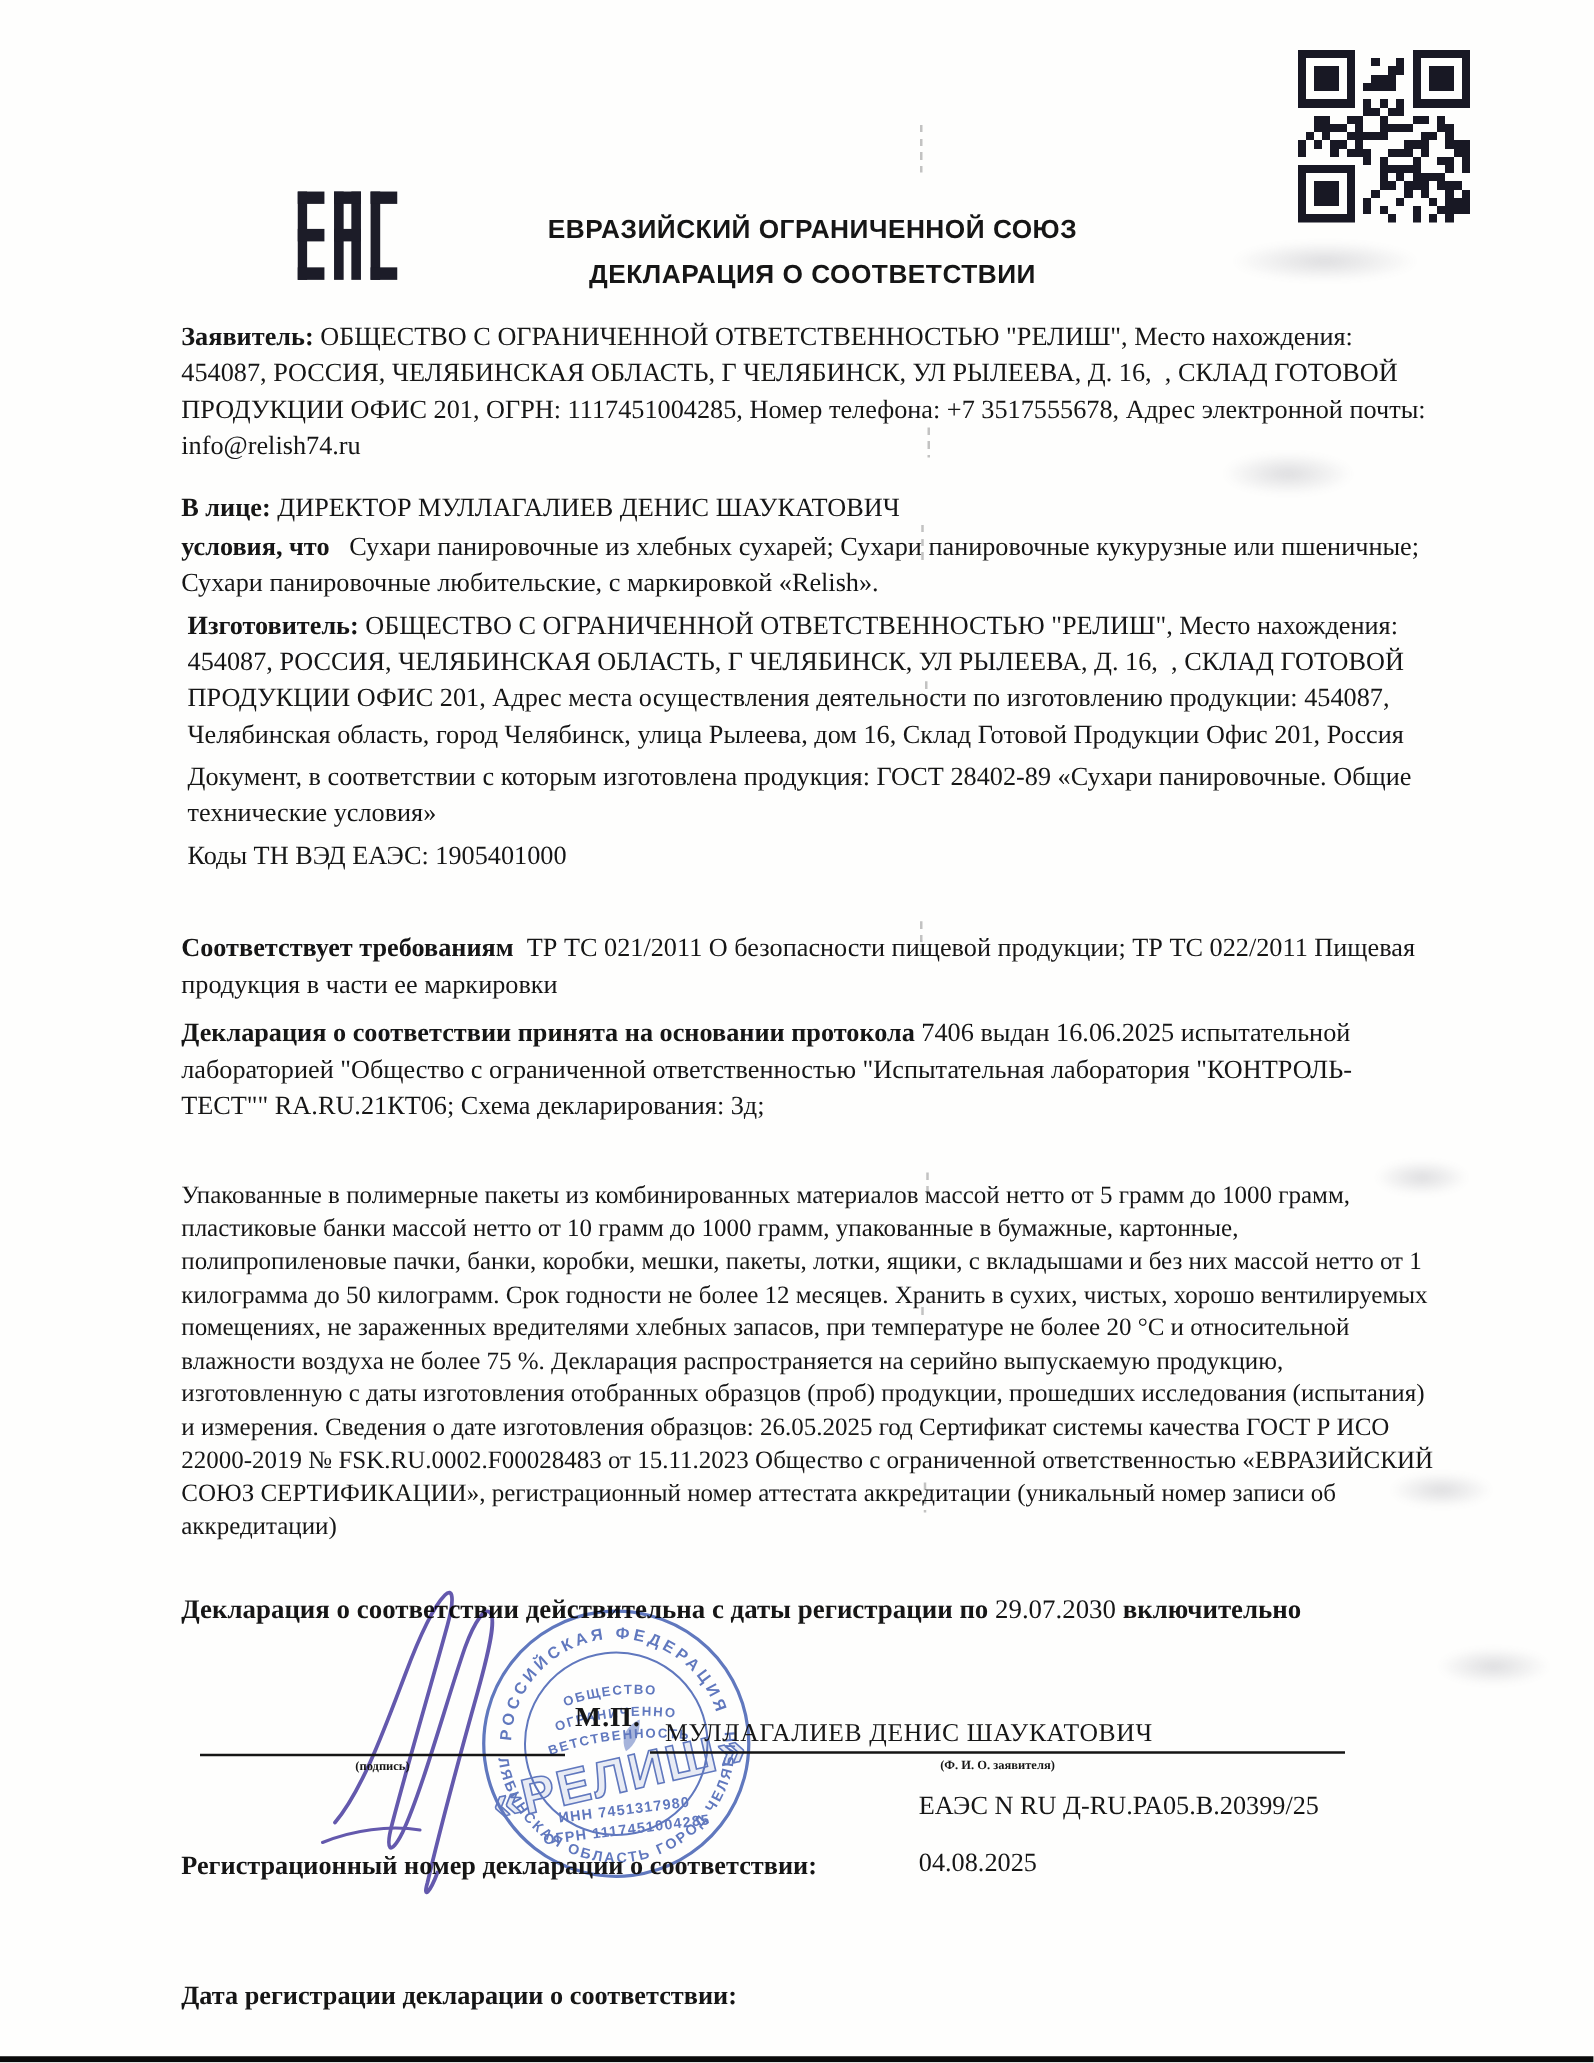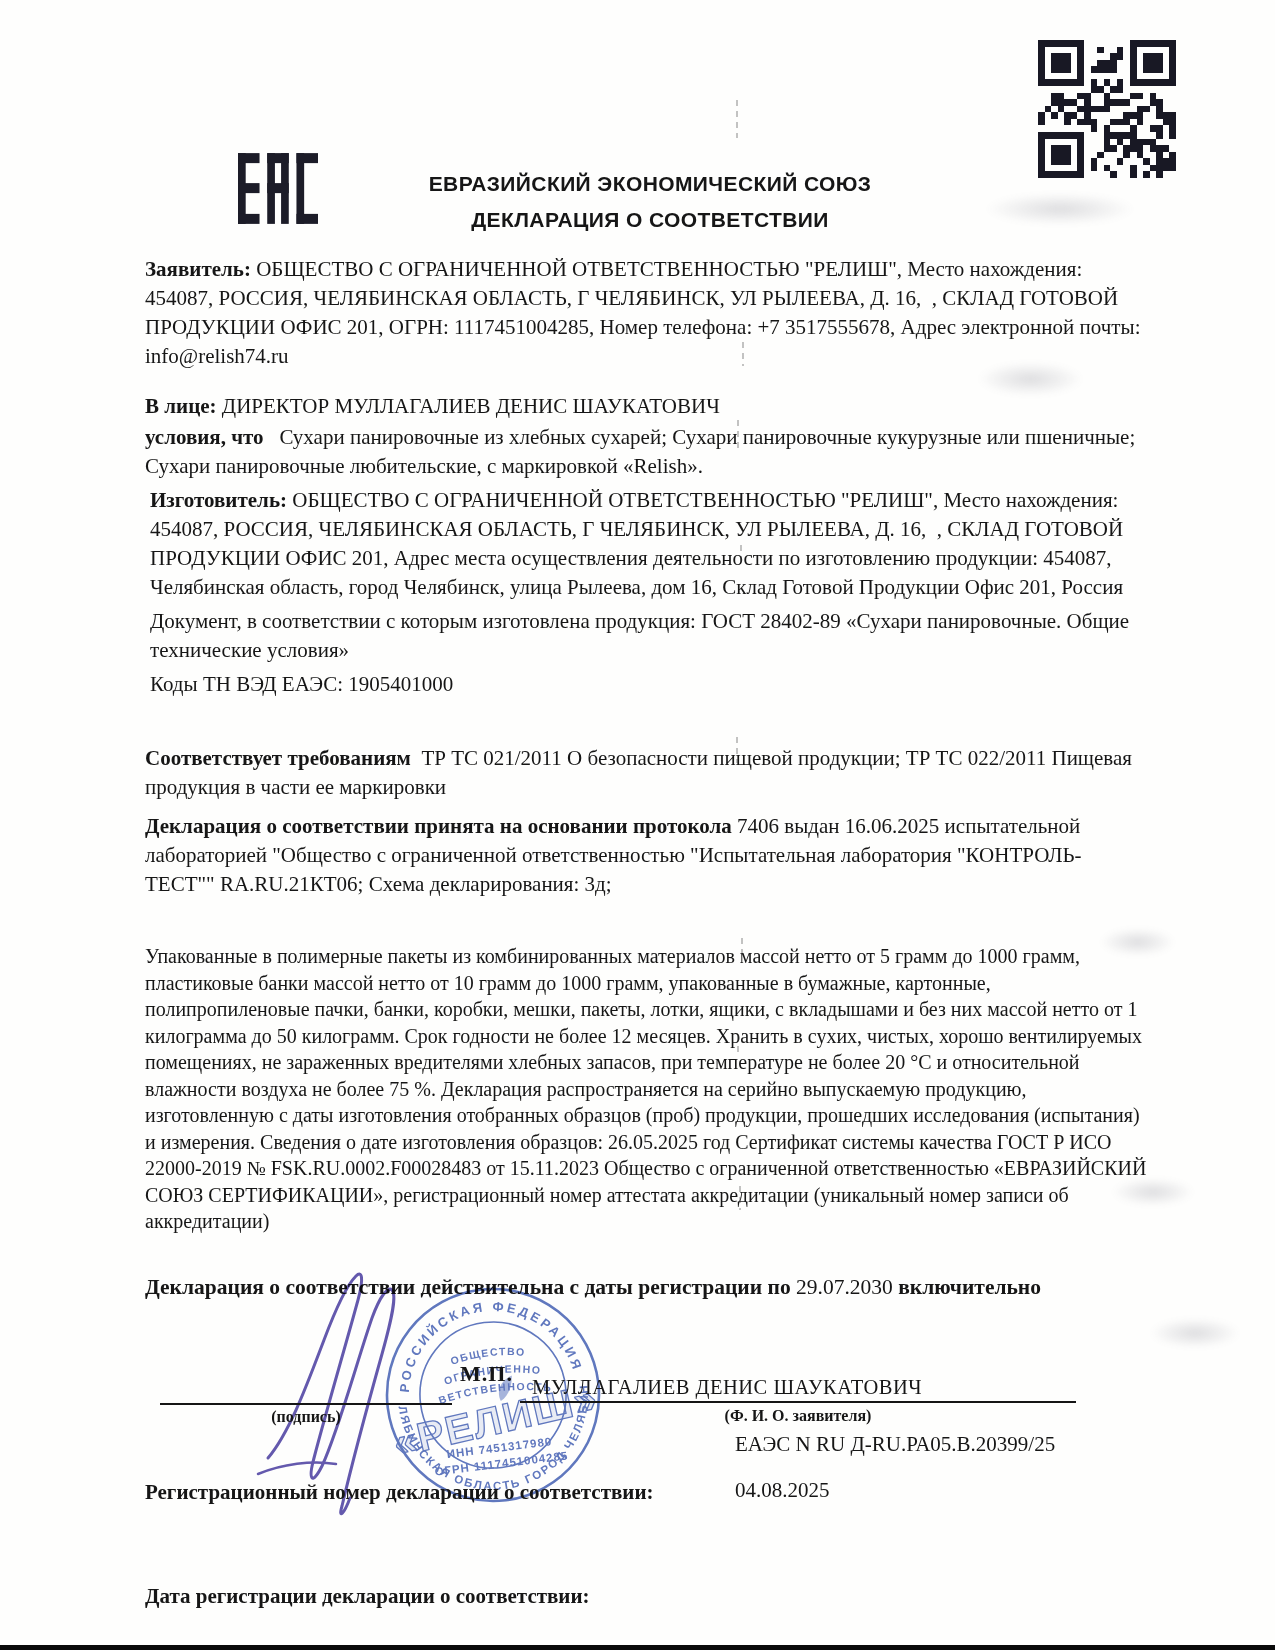--- a/index.html
+++ b/index.html
@@ -29,21 +29,21 @@
   .stamp .orgtxt{font-family:"Liberation Sans",sans-serif;font-weight:bold;font-size:10.5px;letter-spacing:1.5px;}
   .stamp .brand{font-family:"Liberation Sans",sans-serif;font-weight:bold;font-size:40px;letter-spacing:2px;
                 fill:rgba(61,90,178,.14);stroke:var(--stamp);stroke-width:1.3px;}
   .stamp .idtxt{font-family:"Liberation Sans",sans-serif;font-weight:bold;font-size:11.5px;letter-spacing:1px;}
   .stamp .leaf{fill:var(--stamp);fill-opacity:.55;}
   .signature{position:absolute;left:250px;top:1262px;mix-blend-mode:multiply;opacity:.95;}
   .signature path{stroke:#5b50ab;fill:none;}
   .mp{position:absolute;left:460px;top:1361px;font-weight:bold;font-size:22px;letter-spacing:1px;}
   .signame{position:absolute;left:532px;top:1376px;font-size:20.5px;letter-spacing:.5px;}
   .sigline{position:absolute;height:0;border-top:2px solid #151515;}
-  .cap{position:absolute;font-weight:bold;font-size:16px;text-align:center;}
+  .cap{position:absolute;font-weight:bold;font-size:10px;text-align:center;}
   .reglbl{position:absolute;left:145px;font-weight:bold;font-size:21px;margin-top:48px;}
   .regval{position:absolute;left:735px;font-size:21px;}
   
   .artv{position:absolute;width:2px;opacity:.32;
         background:repeating-linear-gradient(180deg,#444 0 6px,transparent 6px 11px);}
   .blob{position:absolute;border-radius:50%;filter:blur(3px);opacity:.30;
         background:radial-gradient(closest-side,rgba(120,120,132,.8),rgba(120,120,132,0));}
   .bottombar{position:absolute;left:0;bottom:0;width:100%;height:5px;background:#0a0a0a;}
 </style>
 </head>
@@ -64,21 +64,21 @@
       <rect x="76" y="0" width="10" height="92"></rect>
         <rect x="76" y="0" width="28" height="13"></rect>
       <rect x="76" y="79" width="28" height="13"></rect>
     </g>
   </svg>
 
   <svg class="qr" id="qr-svg" viewBox="0 0 138 138" width="138" height="138" shape-rendering="crispEdges">
       <path d="M0.00 0.00h6.57v6.57h-6.57zM6.57 0.00h6.57v6.57h-6.57zM13.14 0.00h6.57v6.57h-6.57zM19.71 0.00h6.57v6.57h-6.57zM26.29 0.00h6.57v6.57h-6.57zM32.86 0.00h6.57v6.57h-6.57zM39.43 0.00h6.57v6.57h-6.57zM92.00 0.00h6.57v6.57h-6.57zM98.57 0.00h6.57v6.57h-6.57zM105.14 0.00h6.57v6.57h-6.57zM111.71 0.00h6.57v6.57h-6.57zM118.29 0.00h6.57v6.57h-6.57zM124.86 0.00h6.57v6.57h-6.57zM131.43 0.00h6.57v6.57h-6.57zM0.00 6.57h6.57v6.57h-6.57zM39.43 6.57h6.57v6.57h-6.57zM59.14 6.57h6.57v6.57h-6.57zM78.86 6.57h6.57v6.57h-6.57zM92.00 6.57h6.57v6.57h-6.57zM131.43 6.57h6.57v6.57h-6.57zM0.00 13.14h6.57v6.57h-6.57zM13.14 13.14h6.57v6.57h-6.57zM19.71 13.14h6.57v6.57h-6.57zM26.29 13.14h6.57v6.57h-6.57zM39.43 13.14h6.57v6.57h-6.57zM72.29 13.14h6.57v6.57h-6.57zM78.86 13.14h6.57v6.57h-6.57zM92.00 13.14h6.57v6.57h-6.57zM105.14 13.14h6.57v6.57h-6.57zM111.71 13.14h6.57v6.57h-6.57zM118.29 13.14h6.57v6.57h-6.57zM131.43 13.14h6.57v6.57h-6.57zM0.00 19.71h6.57v6.57h-6.57zM13.14 19.71h6.57v6.57h-6.57zM19.71 19.71h6.57v6.57h-6.57zM26.29 19.71h6.57v6.57h-6.57zM39.43 19.71h6.57v6.57h-6.57zM59.14 19.71h6.57v6.57h-6.57zM65.71 19.71h6.57v6.57h-6.57zM72.29 19.71h6.57v6.57h-6.57zM92.00 19.71h6.57v6.57h-6.57zM105.14 19.71h6.57v6.57h-6.57zM111.71 19.71h6.57v6.57h-6.57zM118.29 19.71h6.57v6.57h-6.57zM131.43 19.71h6.57v6.57h-6.57zM0.00 26.29h6.57v6.57h-6.57zM13.14 26.29h6.57v6.57h-6.57zM19.71 26.29h6.57v6.57h-6.57zM26.29 26.29h6.57v6.57h-6.57zM39.43 26.29h6.57v6.57h-6.57zM52.57 26.29h6.57v6.57h-6.57zM59.14 26.29h6.57v6.57h-6.57zM65.71 26.29h6.57v6.57h-6.57zM72.29 26.29h6.57v6.57h-6.57zM92.00 26.29h6.57v6.57h-6.57zM105.14 26.29h6.57v6.57h-6.57zM111.71 26.29h6.57v6.57h-6.57zM118.29 26.29h6.57v6.57h-6.57zM131.43 26.29h6.57v6.57h-6.57zM0.00 32.86h6.57v6.57h-6.57zM39.43 32.86h6.57v6.57h-6.57zM92.00 32.86h6.57v6.57h-6.57zM131.43 32.86h6.57v6.57h-6.57zM0.00 39.43h6.57v6.57h-6.57zM6.57 39.43h6.57v6.57h-6.57zM13.14 39.43h6.57v6.57h-6.57zM19.71 39.43h6.57v6.57h-6.57zM26.29 39.43h6.57v6.57h-6.57zM32.86 39.43h6.57v6.57h-6.57zM39.43 39.43h6.57v6.57h-6.57zM52.57 39.43h6.57v6.57h-6.57zM65.71 39.43h6.57v6.57h-6.57zM78.86 39.43h6.57v6.57h-6.57zM92.00 39.43h6.57v6.57h-6.57zM98.57 39.43h6.57v6.57h-6.57zM105.14 39.43h6.57v6.57h-6.57zM111.71 39.43h6.57v6.57h-6.57zM118.29 39.43h6.57v6.57h-6.57zM124.86 39.43h6.57v6.57h-6.57zM131.43 39.43h6.57v6.57h-6.57zM52.57 46.00h6.57v6.57h-6.57zM59.14 46.00h6.57v6.57h-6.57zM72.29 46.00h6.57v6.57h-6.57zM78.86 46.00h6.57v6.57h-6.57zM13.14 52.57h6.57v6.57h-6.57zM19.71 52.57h6.57v6.57h-6.57zM39.43 52.57h6.57v6.57h-6.57zM46.00 52.57h6.57v6.57h-6.57zM65.71 52.57h6.57v6.57h-6.57zM92.00 52.57h6.57v6.57h-6.57zM98.57 52.57h6.57v6.57h-6.57zM111.71 52.57h6.57v6.57h-6.57zM13.14 59.14h6.57v6.57h-6.57zM19.71 59.14h6.57v6.57h-6.57zM26.29 59.14h6.57v6.57h-6.57zM32.86 59.14h6.57v6.57h-6.57zM46.00 59.14h6.57v6.57h-6.57zM65.71 59.14h6.57v6.57h-6.57zM72.29 59.14h6.57v6.57h-6.57zM78.86 59.14h6.57v6.57h-6.57zM85.43 59.14h6.57v6.57h-6.57zM111.71 59.14h6.57v6.57h-6.57zM118.29 59.14h6.57v6.57h-6.57zM6.57 65.71h6.57v6.57h-6.57zM19.71 65.71h6.57v6.57h-6.57zM39.43 65.71h6.57v6.57h-6.57zM46.00 65.71h6.57v6.57h-6.57zM52.57 65.71h6.57v6.57h-6.57zM59.14 65.71h6.57v6.57h-6.57zM65.71 65.71h6.57v6.57h-6.57zM98.57 65.71h6.57v6.57h-6.57zM105.14 65.71h6.57v6.57h-6.57zM118.29 65.71h6.57v6.57h-6.57zM0.00 72.29h6.57v6.57h-6.57zM13.14 72.29h6.57v6.57h-6.57zM26.29 72.29h6.57v6.57h-6.57zM32.86 72.29h6.57v6.57h-6.57zM46.00 72.29h6.57v6.57h-6.57zM85.43 72.29h6.57v6.57h-6.57zM92.00 72.29h6.57v6.57h-6.57zM98.57 72.29h6.57v6.57h-6.57zM118.29 72.29h6.57v6.57h-6.57zM124.86 72.29h6.57v6.57h-6.57zM131.43 72.29h6.57v6.57h-6.57zM0.00 78.86h6.57v6.57h-6.57zM26.29 78.86h6.57v6.57h-6.57zM39.43 78.86h6.57v6.57h-6.57zM46.00 78.86h6.57v6.57h-6.57zM52.57 78.86h6.57v6.57h-6.57zM72.29 78.86h6.57v6.57h-6.57zM78.86 78.86h6.57v6.57h-6.57zM85.43 78.86h6.57v6.57h-6.57zM98.57 78.86h6.57v6.57h-6.57zM124.86 78.86h6.57v6.57h-6.57zM131.43 78.86h6.57v6.57h-6.57zM52.57 85.43h6.57v6.57h-6.57zM65.71 85.43h6.57v6.57h-6.57zM92.00 85.43h6.57v6.57h-6.57zM111.71 85.43h6.57v6.57h-6.57zM118.29 85.43h6.57v6.57h-6.57zM131.43 85.43h6.57v6.57h-6.57zM0.00 92.00h6.57v6.57h-6.57zM6.57 92.00h6.57v6.57h-6.57zM13.14 92.00h6.57v6.57h-6.57zM19.71 92.00h6.57v6.57h-6.57zM26.29 92.00h6.57v6.57h-6.57zM32.86 92.00h6.57v6.57h-6.57zM39.43 92.00h6.57v6.57h-6.57zM65.71 92.00h6.57v6.57h-6.57zM72.29 92.00h6.57v6.57h-6.57zM78.86 92.00h6.57v6.57h-6.57zM85.43 92.00h6.57v6.57h-6.57zM92.00 92.00h6.57v6.57h-6.57zM118.29 92.00h6.57v6.57h-6.57zM131.43 92.00h6.57v6.57h-6.57zM0.00 98.57h6.57v6.57h-6.57zM39.43 98.57h6.57v6.57h-6.57zM65.71 98.57h6.57v6.57h-6.57zM78.86 98.57h6.57v6.57h-6.57zM92.00 98.57h6.57v6.57h-6.57zM98.57 98.57h6.57v6.57h-6.57zM105.14 98.57h6.57v6.57h-6.57zM111.71 98.57h6.57v6.57h-6.57zM0.00 105.14h6.57v6.57h-6.57zM13.14 105.14h6.57v6.57h-6.57zM19.71 105.14h6.57v6.57h-6.57zM26.29 105.14h6.57v6.57h-6.57zM39.43 105.14h6.57v6.57h-6.57zM65.71 105.14h6.57v6.57h-6.57zM72.29 105.14h6.57v6.57h-6.57zM85.43 105.14h6.57v6.57h-6.57zM92.00 105.14h6.57v6.57h-6.57zM98.57 105.14h6.57v6.57h-6.57zM111.71 105.14h6.57v6.57h-6.57zM118.29 105.14h6.57v6.57h-6.57zM124.86 105.14h6.57v6.57h-6.57zM0.00 111.71h6.57v6.57h-6.57zM13.14 111.71h6.57v6.57h-6.57zM19.71 111.71h6.57v6.57h-6.57zM26.29 111.71h6.57v6.57h-6.57zM39.43 111.71h6.57v6.57h-6.57zM59.14 111.71h6.57v6.57h-6.57zM85.43 111.71h6.57v6.57h-6.57zM98.57 111.71h6.57v6.57h-6.57zM118.29 111.71h6.57v6.57h-6.57zM131.43 111.71h6.57v6.57h-6.57zM0.00 118.29h6.57v6.57h-6.57zM13.14 118.29h6.57v6.57h-6.57zM19.71 118.29h6.57v6.57h-6.57zM26.29 118.29h6.57v6.57h-6.57zM39.43 118.29h6.57v6.57h-6.57zM52.57 118.29h6.57v6.57h-6.57zM78.86 118.29h6.57v6.57h-6.57zM105.14 118.29h6.57v6.57h-6.57zM118.29 118.29h6.57v6.57h-6.57zM124.86 118.29h6.57v6.57h-6.57zM131.43 118.29h6.57v6.57h-6.57zM0.00 124.86h6.57v6.57h-6.57zM39.43 124.86h6.57v6.57h-6.57zM52.57 124.86h6.57v6.57h-6.57zM65.71 124.86h6.57v6.57h-6.57zM92.00 124.86h6.57v6.57h-6.57zM111.71 124.86h6.57v6.57h-6.57zM118.29 124.86h6.57v6.57h-6.57zM124.86 124.86h6.57v6.57h-6.57zM131.43 124.86h6.57v6.57h-6.57zM0.00 131.43h6.57v6.57h-6.57zM6.57 131.43h6.57v6.57h-6.57zM13.14 131.43h6.57v6.57h-6.57zM19.71 131.43h6.57v6.57h-6.57zM26.29 131.43h6.57v6.57h-6.57zM32.86 131.43h6.57v6.57h-6.57zM39.43 131.43h6.57v6.57h-6.57zM72.29 131.43h6.57v6.57h-6.57zM92.00 131.43h6.57v6.57h-6.57zM105.14 131.43h6.57v6.57h-6.57zM118.29 131.43h6.57v6.57h-6.57z" fill="#181824"></path>
     </svg>
 
-  <div class="t1">ЕВРАЗИЙСКИЙ ЭКОНОМИЧЕСКИЙ СОЮЗ</div>
+  <div class="t1">ЕВРАЗИЙСКИЙ ОГРАНИЧЕННОЙ СОЮЗ</div>
   <div class="t2">ДЕКЛАРАЦИЯ О СООТВЕТСТВИИ</div>
 
   <p class="para" style="top:255px"><b>Заявитель:</b><span> ОБЩЕСТВО С ОГРАНИЧЕННОЙ ОТВЕТСТВЕННОСТЬЮ "РЕЛИШ", Место нахождения: 454087, РОССИЯ, ЧЕЛЯБИНСКАЯ ОБЛАСТЬ, Г ЧЕЛЯБИНСК, УЛ РЫЛЕЕВА, Д. 16,&nbsp; , СКЛАД ГОТОВОЙ ПРОДУКЦИИ ОФИС 201, ОГРН: 1117451004285, Номер телефона: +7 3517555678, Адрес электронной почты: info@relish74.ru</span></p>
   <p class="para" style="top:392px"><b>В лице:</b><span> ДИРЕКТОР МУЛЛАГАЛИЕВ ДЕНИС ШАУКАТОВИЧ</span></p>
   <p class="para" style="top:423px"><b>условия, что</b><span>&nbsp;&nbsp; Сухари панировочные из хлебных сухарей; Сухари панировочные кукурузные или пшеничные; Сухари панировочные любительские, с маркировкой «Relish».</span></p>
   <div class="para" style="top:481px">
     <p><b>Изготовитель:</b><span> ОБЩЕСТВО С ОГРАНИЧЕННОЙ ОТВЕТСТВЕННОСТЬЮ "РЕЛИШ", Место нахождения: 454087, РОССИЯ, ЧЕЛЯБИНСКАЯ ОБЛАСТЬ, Г ЧЕЛЯБИНСК, УЛ РЫЛЕЕВА, Д. 16,&nbsp; , СКЛАД ГОТОВОЙ ПРОДУКЦИИ ОФИС 201, Адрес места осуществления деятельности по изготовлению продукции: 454087, Челябинская область, город Челябинск, улица Рылеева, дом 16, Склад Готовой Продукции Офис 201, Россия</span></p>
     <p><span>Документ, в соответствии с которым изготовлена продукция: ГОСТ 28402-89 «Сухари панировочные. Общие технические условия»</span></p>
     <p><span>Коды ТН ВЭД ЕАЭС: 1905401000</span></p>
   </div>

